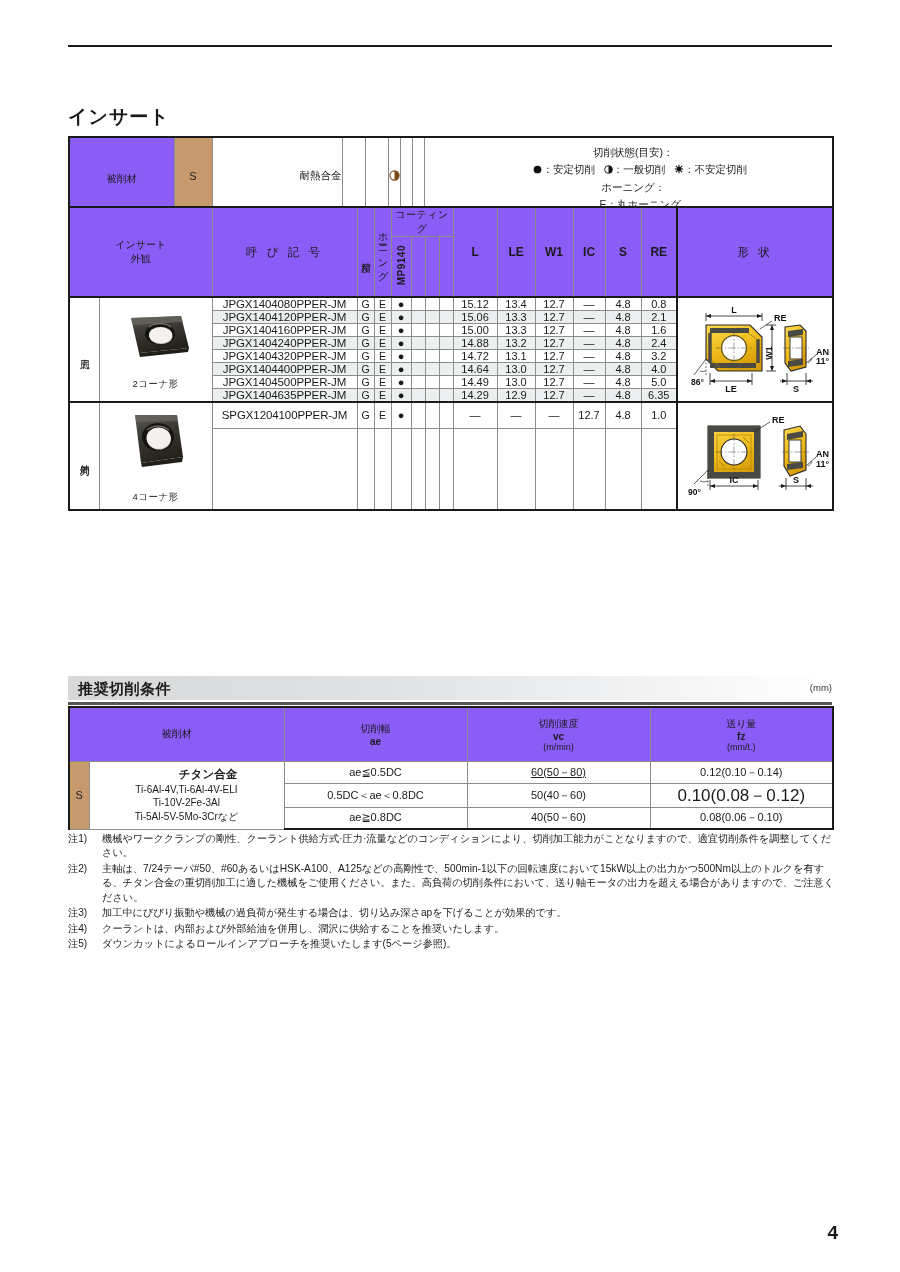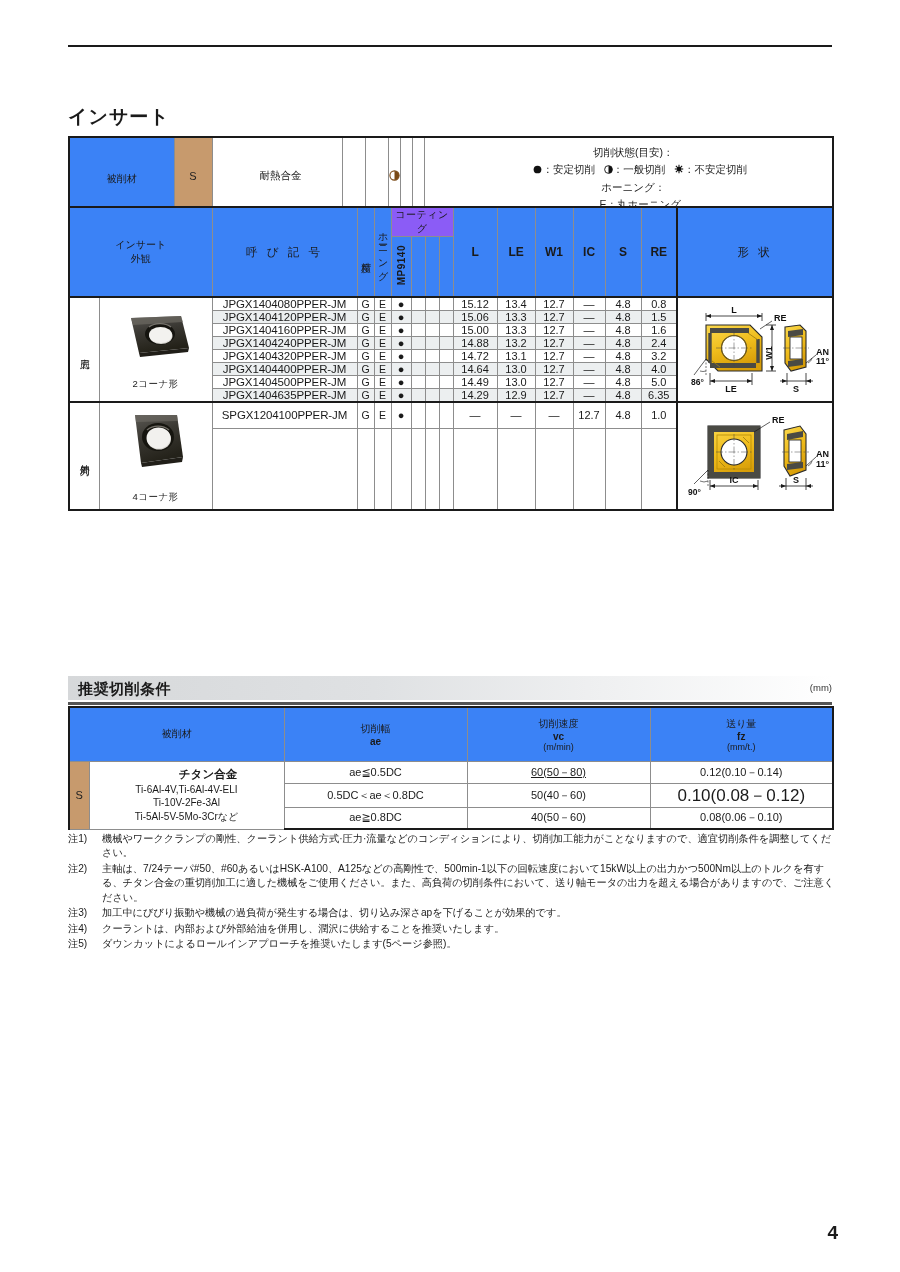--- a/index.html
+++ b/index.html
@@ -33,21 +33,21 @@
     table-layout:fixed;
     font-size:10px;
   }
   table.grid td, table.grid th {
     border:1px solid #8d8d8d;
     padding:0;
     text-align:center;
     vertical-align:middle;
     font-weight:normal;
   }
-  .hdr { background:#3b82f6; }
+  .hdr { background:#8b5cf6; }
   .coat-hd { background:#8b5cf6; font-size:10px; letter-spacing:0.5px; }
   .s-cell { background:#c79a6d; font-weight:bold; font-size:11px; color:#222; }
   .white { background:#ffffff; }
   .zebra { background:#eceff0; }
 
   .bdr-l-thick { border-left:2px solid #1a1a1a !important; }
   .bdr-r-thick { border-right:2px solid #1a1a1a !important; }
   .bdr-t-thick { border-top:2px solid #1a1a1a !important; }
   .bdr-b-thick { border-bottom:2px solid #1a1a1a !important; }
 
@@ -135,21 +135,21 @@
         <col style="width:23px">
         <col style="width:12px">
         <col style="width:12px">
         <col style="width:12px">
       <col style="width:409px">
     </colgroup>
     <tbody>
         <tr>
       <td class="hdr bdr-l-thick bdr-t-thick" rowspan="2" style="height:62px;">被削材</td>
       <td class="s-cell bdr-t-thick">S</td>
-      <td class="white bdr-t-thick" style="text-align:center; padding-left:7px; font-size:10.5px;">耐熱合金</td>
+      <td class="white bdr-t-thick" style="text-align:right; padding-left:7px; font-size:10.5px;">耐熱合金</td>
       <td class="white bdr-t-thick"></td>
       <td class="white bdr-t-thick"></td>
       <td class="white bdr-t-thick">
         <svg width="11" height="11" viewBox="0 0 11 11">
           <circle cx="5.5" cy="5.5" r="4.6" fill="#ffffff" stroke="#7a4a16" stroke-width="1.1"></circle>
           <path d="M5.5 0.9 A4.6 4.6 0 0 1 5.5 10.1 Z" fill="#7a4a16"></path>
         </svg>
       </td>
       <td class="white bdr-t-thick"></td>
       <td class="white bdr-t-thick"></td>
@@ -372,21 +372,21 @@
       <td class="ge">E</td>
       <td class="dot">●</td>
       <td></td>
           <td></td>
           <td></td>
       <td class="dim">15.06</td>
       <td class="dim">13.3</td>
       <td class="dim">12.7</td>
       <td class="dim">—</td>
       <td class="dim">4.8</td>
-      <td class="dim">1.5</td>
+      <td class="dim">2.1</td>
     </tr>
     <tr class="white">
       <td class="partno">JPGX1404160PPER-JM</td>
       <td class="ge">G</td>
       <td class="ge">E</td>
       <td class="dot">●</td>
       <td></td>
           <td></td>
           <td></td>
       <td class="dim">15.00</td>

